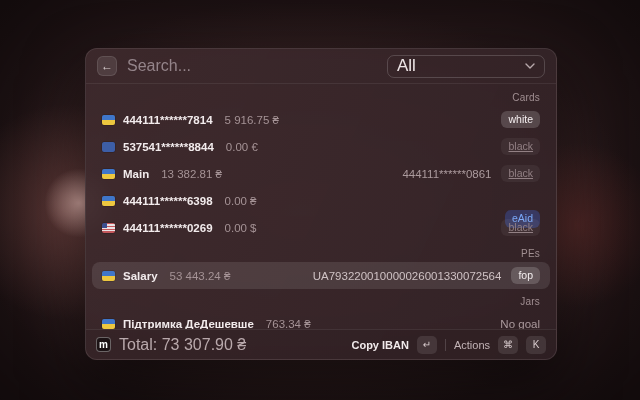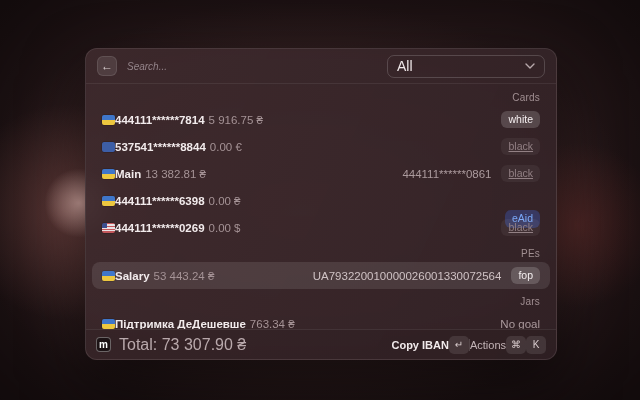--- a/index.html
+++ b/index.html
@@ -36,39 +36,39 @@
     padding:0 11px;border-bottom:1px solid rgba(255,255,255,0.07);box-sizing:border-box;
   }
   .back-btn{
     width:20px;height:20px;border-radius:6px;flex:0 0 20px;
     background:rgba(255,255,255,0.10);border:1px solid rgba(255,255,255,0.10);
     color:#dacfd0;font-size:12px;line-height:18px;text-align:center;box-sizing:border-box;
     cursor:default;
   }
   .search-input{
     flex:1;background:transparent;border:none;outline:none;
-    font-family:"Liberation Sans", sans-serif;font-size:10px;color:#eee4e5;
-    padding:0;min-width:0;font-style:italic;
+    font-family:"Liberation Sans", sans-serif;font-size:16px;color:#eee4e5;
+    padding:0;min-width:0;
   }
   .search-input::placeholder{color:#94848a;}
   .filter-select{
     width:158px;height:23px;flex:0 0 158px;border:1px solid rgba(255,255,255,0.17);
     border-radius:7px;display:flex;align-items:center;padding:0 9px;box-sizing:border-box;
-    font-size:14px;color:#eee6e7;
+    font-size:17px;color:#eee6e7;
   }
   .filter-select .chev{margin-left:auto;display:flex;align-items:center;}
 
   
   .list{flex:1;overflow:hidden;padding-top:1px;}
   .section-header{
     padding:7px 16px 3px;font-size:10px;color:#a18f92;letter-spacing:0.2px;text-align:right;
   }
   .row{
     height:27px;margin:0 6px;padding:0 10px;border-radius:8px;
-    display:flex;align-items:center;box-sizing:border-box;
+    display:flex;align-items:center;gap:8px;box-sizing:border-box;
   }
   .row.selected{background:rgba(255,255,255,0.10);}
   .flag{
     width:13px;height:10px;border-radius:2px;flex:0 0 13px;display:inline-block;
     box-shadow:0 0 0 0.5px rgba(0,0,0,0.25);
   }
   .flag[data-flag="ua"]{background:linear-gradient(to bottom,#3f76c9 50%,#edc73f 50%);}
   .flag[data-flag="eu"]{background:#3d5ea6;}
   .flag[data-flag="us"]{
     background:
@@ -94,21 +94,21 @@
     flex:0 0 30px;height:30px;border-top:1px solid rgba(255,255,255,0.08);
     display:flex;align-items:center;gap:8px;padding:0 10px;box-sizing:border-box;
     background:rgba(0,0,0,0.06);
   }
   .app-logo{
     width:15px;height:15px;border-radius:4px;flex:0 0 15px;
     background:#1c1315;border:1px solid rgba(255,255,255,0.35);box-sizing:border-box;
     color:#fff;font-size:10px;font-weight:700;line-height:13px;text-align:center;
   }
   .total-label{font-size:16px;color:#b9a9ac;}
-  .footer-right{margin-left:auto;display:flex;align-items:center;gap:0;}
+  .footer-right{margin-left:auto;display:flex;align-items:center;gap:8px;}
   .action-label{font-size:11px;font-weight:600;color:#f1eaeb;}
   .action-label.secondary{font-weight:400;color:#c3b4b7;}
   .key-badge{
     min-width:20px;height:18px;padding:0 4px;border-radius:5px;box-sizing:border-box;
     background:rgba(255,255,255,0.10);color:#d8cbcd;font-size:10px;
     display:flex;align-items:center;justify-content:center;
   }
   .footer-divider{width:1px;height:12px;background:rgba(255,255,255,0.16);}
 </style>
 </head>

